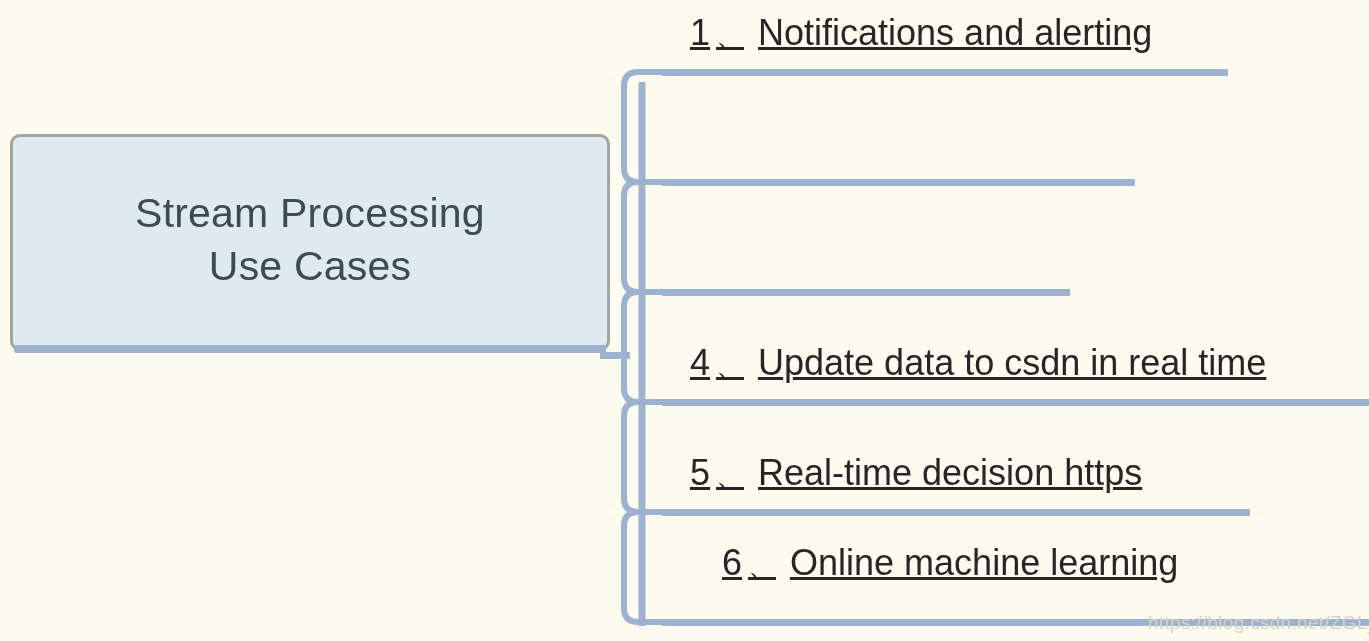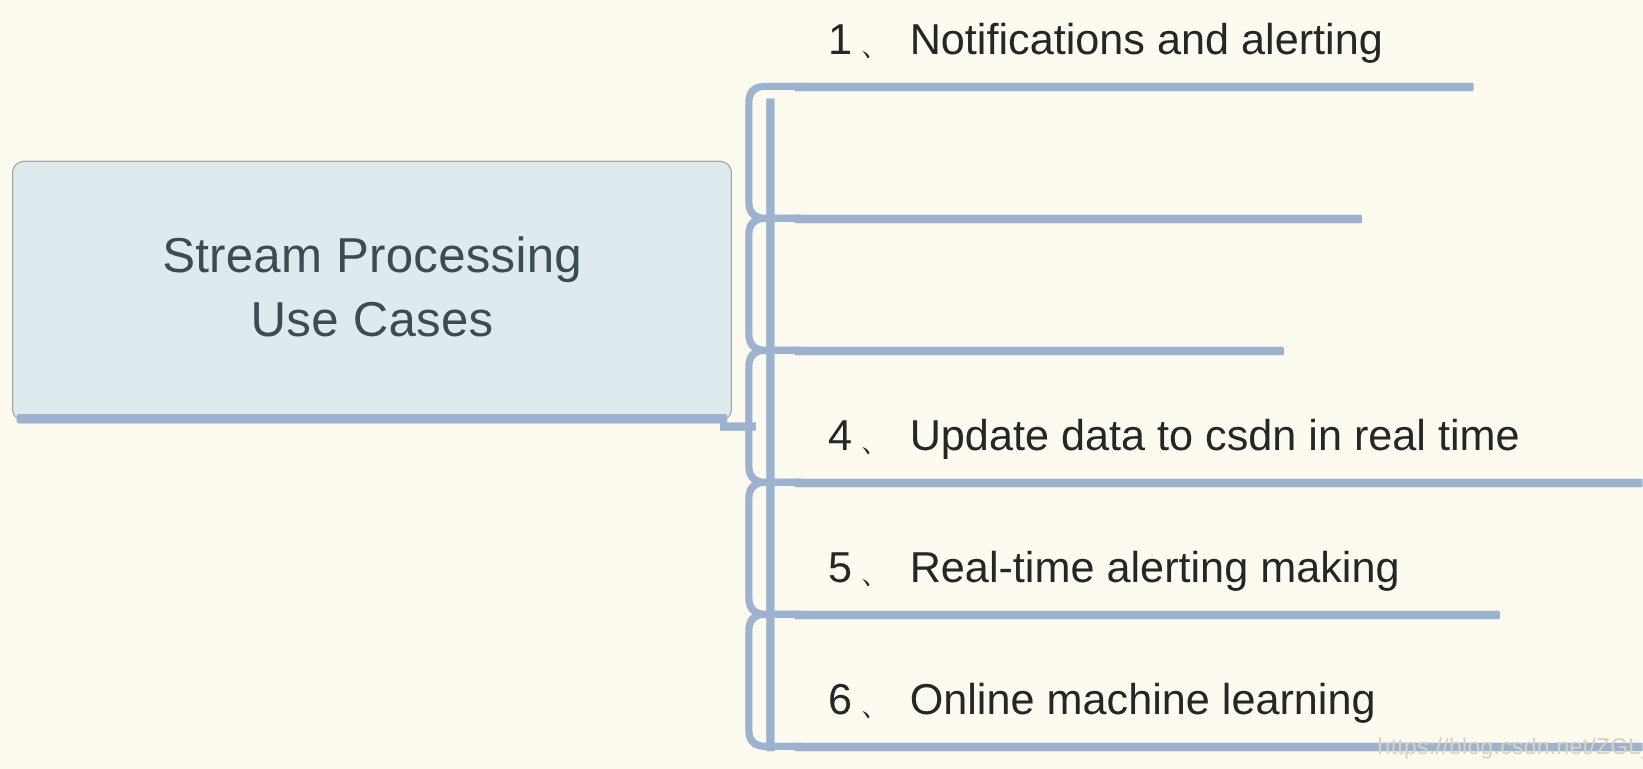--- a/index.html
+++ b/index.html
@@ -26,21 +26,21 @@
 
   
   .root-node {
     position: absolute;
     left: 10px;
     top: 134px;
     width: 600px;
     height: 217px;
     box-sizing: border-box;
     background: #dfeaee;
-    border: 1px solid #a3a3a3;
+    border: 3px solid #a3a3a3;
     border-radius: 10px;
     display: flex;
     align-items: center;
     justify-content: center;
     text-align: center;
   }
   .root-underline {
     position: absolute;
     left: 14px;
     top: 345px;
@@ -82,20 +82,21 @@
   .branch {
     position: absolute;
     left: 690px;
     height: 70px;
   }
   .branch-label {
     font-size: 36px;
     color: #262626;
     white-space: nowrap;
     line-height: 70px;
+    text-decoration: underline;
   }
   .branch-num {
     letter-spacing: 0px;
   }
   .branch-sep {
     font-size: 28px;
     padding: 0 14px 0 6px;
   }
   .branch-underline {
     position: absolute;
@@ -156,24 +157,24 @@
   <div class="branch-underline" style="left:662px; top:179px; width:473px;"></div>
 
   <div class="branch-underline" style="left:662px; top:289px; width:408px;"></div>
 
   <div class="branch" style="top:328px;">
     <span class="branch-label"><span class="branch-num">4</span><span class="branch-sep">、</span><span>Update data to csdn in real time</span></span>
   </div>
   <div class="branch-underline" style="left:662px; top:399px; width:707px;"></div>
 
   <div class="branch" style="top:438px;">
-    <span class="branch-label"><span class="branch-num">5</span><span class="branch-sep">、</span><span>Real-time alerting making</span></span>
+    <span class="branch-label"><span class="branch-num">5</span><span class="branch-sep">、</span><span>Real-time decision https</span></span>
   </div>
   <div class="branch-underline" style="left:662px; top:509px; width:588px;"></div>
 
-  <div class="branch" style="top:548px;">
+  <div class="branch" style="top:528px;margin-left:32px;">
     <span class="branch-label"><span class="branch-num">6</span><span class="branch-sep">、</span><span>Online machine learning</span></span>
   </div>
   <div class="branch-underline" style="left:662px; top:619px; width:707px;"></div>
 
   <div class="watermark">https://blog.csdn.net/ZGL_cyy</div>
 
 </div>
 
 </body></html>

